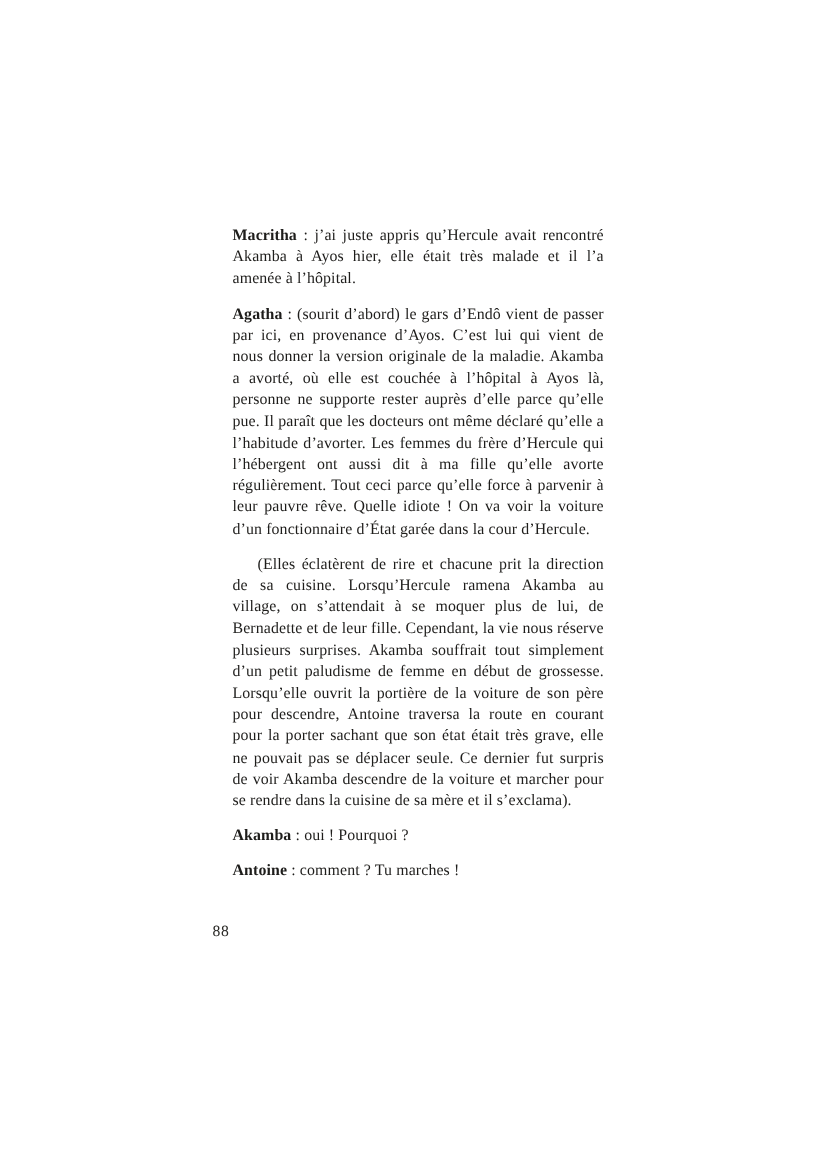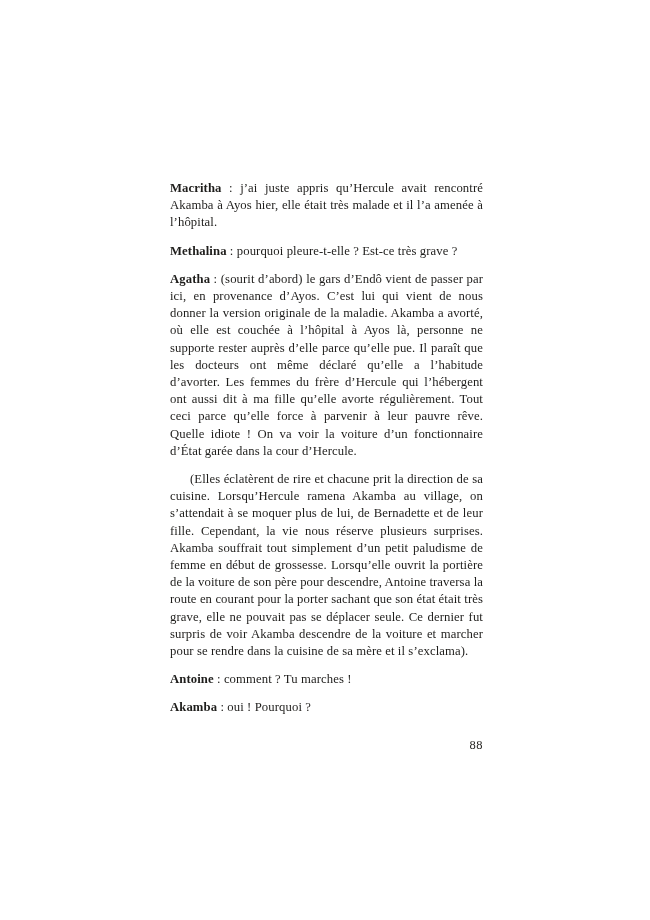--- a/index.html
+++ b/index.html
@@ -20,57 +20,56 @@
     position: absolute;
     left: 170px;
     top: 180px;
     width: 313px;
     text-align: justify;
     font-size: 12.7px;
     line-height: 17.2px;
     letter-spacing: 0.1px;
   }
   .text-block p {
-    margin: 0 0 11px 0;
+    margin: 0 0 11px 16px;
   }
   .speaker {
     font-weight: bold;
   }
   .stage-direction {
   }
   .narration {
     text-indent: 20px;
   }
   .page-number {
     position: absolute;
     left: 170px;
     top: 738px;
     width: 313px;
-    text-align: right;
+    text-align: left;
     font-size: 12.5px;
     letter-spacing: 0.5px;
     color: #2a2926;
   }
 </style>
 </head>
 <body>
 
 <div class="page">
 
   <div class="text-block">
 
     <p><span class="speaker">Macritha</span><span> : </span><span>j’ai juste appris qu’Hercule avait rencontré Akamba à Ayos hier, elle était très malade et il l’a amenée à l’hôpital.</span></p>
 
-    <p><span class="speaker">Methalina</span><span> : </span><span>pourquoi pleure-t-elle ? Est-ce très grave ?</span></p>
 
     <p><span class="speaker">Agatha</span><span> : </span><span class="stage-direction">(sourit d’abord)</span><span> le gars d’Endô vient de passer par ici, en provenance d’Ayos. C’est lui qui vient de nous donner la version originale de la maladie. Akamba a avorté, où elle est couchée à l’hôpital à Ayos là, personne ne supporte rester auprès d’elle parce qu’elle pue. Il paraît que les docteurs ont même déclaré qu’elle a l’habitude d’avorter. Les femmes du frère d’Hercule qui l’hébergent ont aussi dit à ma fille qu’elle avorte régulièrement. Tout ceci parce qu’elle force à parvenir à leur pauvre rêve. Quelle idiote ! On va voir la voiture d’un fonctionnaire d’État garée dans la cour d’Hercule.</span></p>
 
     <p class="narration">(Elles éclatèrent de rire et chacune prit la direction de sa cuisine. Lorsqu’Hercule ramena Akamba au village, on s’attendait à se moquer plus de lui, de Bernadette et de leur fille. Cependant, la vie nous réserve plusieurs surprises. Akamba souffrait tout simplement d’un petit paludisme de femme en début de grossesse. Lorsqu’elle ouvrit la portière de la voiture de son père pour descendre, Antoine traversa la route en courant pour la porter sachant que son état était très grave, elle ne pouvait pas se déplacer seule. Ce dernier fut surpris de voir Akamba descendre de la voiture et marcher pour se rendre dans la cuisine de sa mère et il s’exclama).</p>
 
+    <p><span class="speaker">Akamba</span><span> : </span><span>oui ! Pourquoi ?</span></p>
+
     <p><span class="speaker">Antoine</span><span> : </span><span>comment ? Tu marches !</span></p>
-
-    <p><span class="speaker">Akamba</span><span> : </span><span>oui ! Pourquoi ?</span></p>
 
   </div>
 
   <div class="page-number">88</div>
 
 </div>
 
 </body></html>

